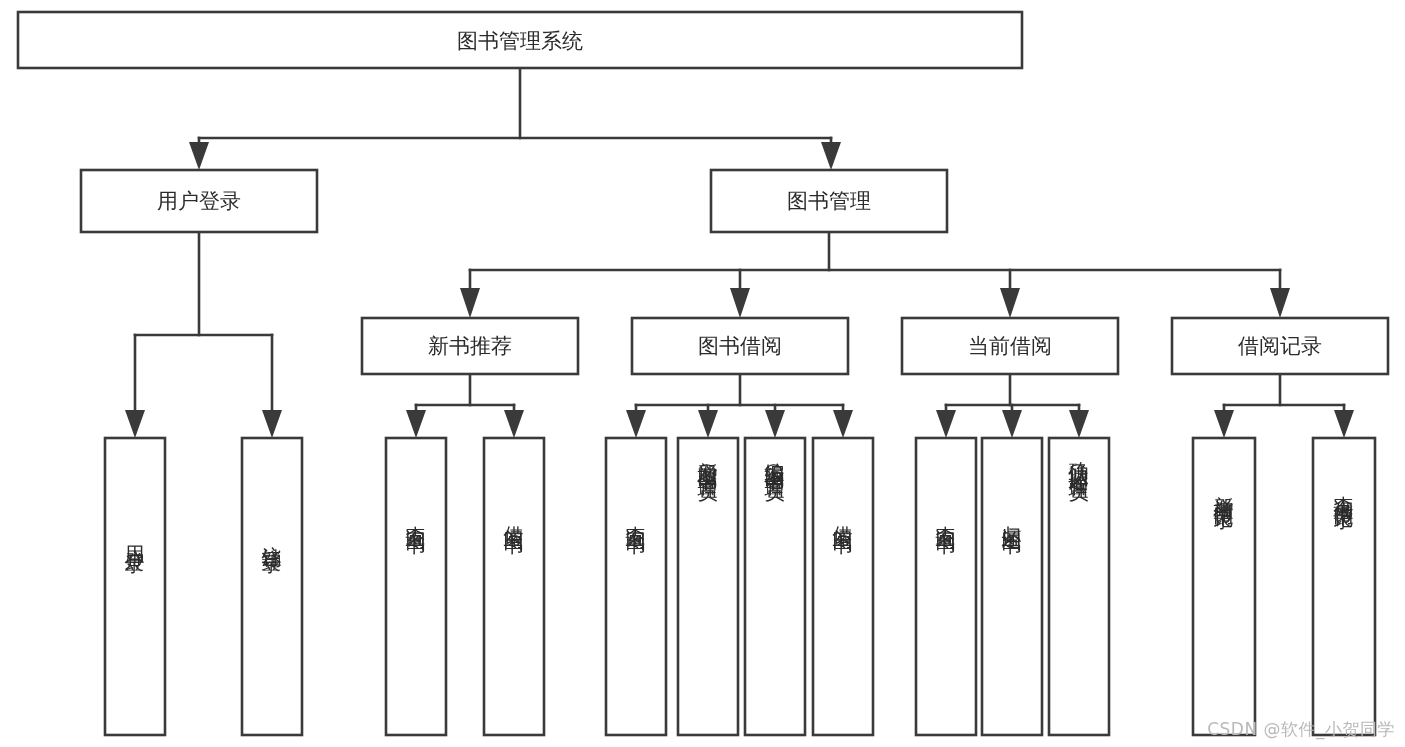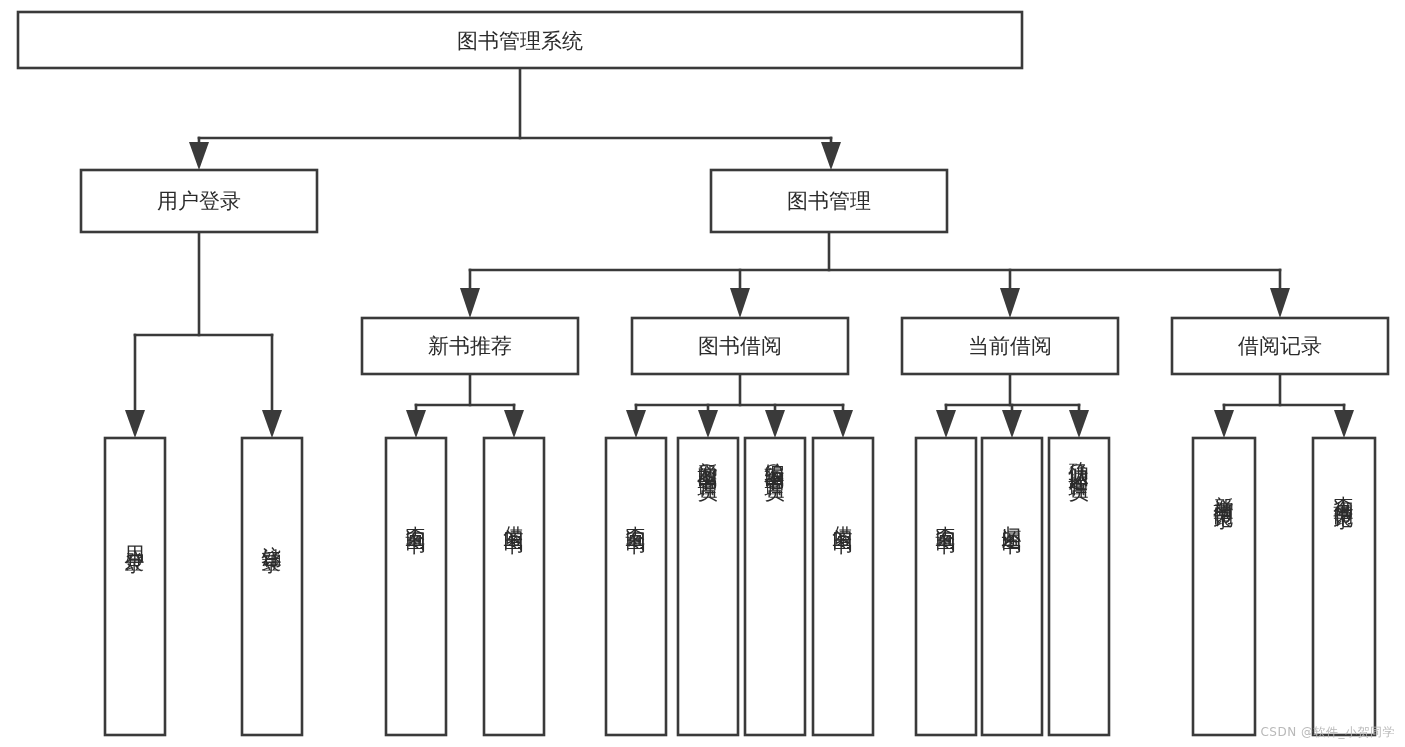--- a/index.html
+++ b/index.html
@@ -64,21 +64,21 @@
     line-height: 1;
     letter-spacing: 3px;
     color: #2b2b2b;
     white-space: nowrap;
   }
   #watermark {
     position: absolute;
     right: 10px;
     bottom: 6px;
     font-family: "DejaVu Sans", "Liberation Sans", sans-serif;
-    font-size: 12px;
+    font-size: 17px;
     color: #b9b9b9;
     letter-spacing: 0.5px;
     white-space: nowrap;
   }
 </style>
 </head>
 <body>
 
 <div id="diagram-root">
 

